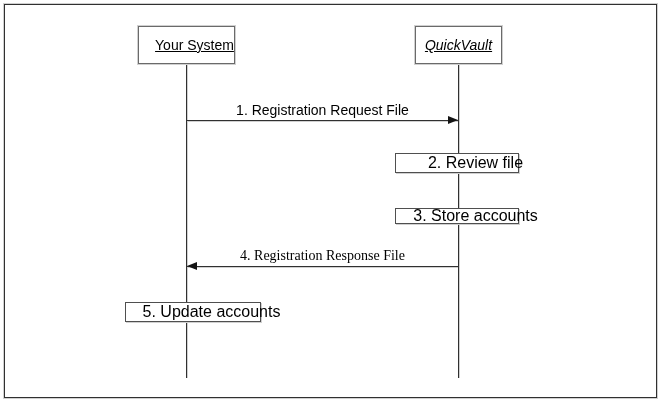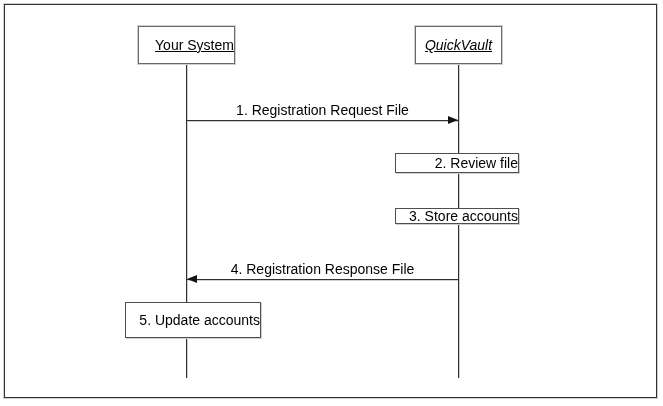--- a/index.html
+++ b/index.html
@@ -51,21 +51,21 @@
   }
   #lifeline-your-system { left: 186px; }
   #lifeline-quickvault  { left: 458px; }
   .message {
     position: absolute;
     left: 187px;
     width: 271px;
     z-index: 2;
   }
   #message-1 { top: 103px; }
-  #message-4 { top: 262px; }
+  #message-4 { top: 249px; font-family: Liberation Serif, serif; }
   .msg-label {
     font-size: 14px;
     text-align: center;
     white-space: nowrap;
     margin-bottom: 3px;
     line-height: 14px;
   }
   .msg-line {
     position: relative;
     height: 1px;
@@ -88,30 +88,30 @@
     border-bottom: 4px solid transparent;
     border-right: 10px solid #141414;
   }
   .action-box {
     position: absolute;
     background: #ffffff;
     border: 1px solid var(--border, #4f4f4f);
     box-shadow: 1px 1px 0 var(--shadow, #d0d0d0);
     display: flex;
     align-items: center;
-    justify-content: flex-end;
-    font-size: 14px;
+    justify-content: center;
+    font-size: 16px;
     white-space: nowrap;
     box-sizing: border-box;
     z-index: 3;
     padding-left: 37px;
   }
   #action-2 { left: 395px; top: 153px; width: 124px; height: 20px; }
   #action-3 { left: 395px; top: 208px; width: 124px; height: 16px; }
-  #action-5 { left: 125px; top: 302px; width: 136px; height: 36px; }
+  #action-5 { left: 125px; top: 302px; width: 136px; height: 20px; }
 </style>
 </head>
 <body>
 
 <div id="canvas">
 
   <div class="frame"></div>
 
   <div class="lifeline" id="lifeline-your-system"></div>
   <div class="lifeline" id="lifeline-quickvault"></div>

